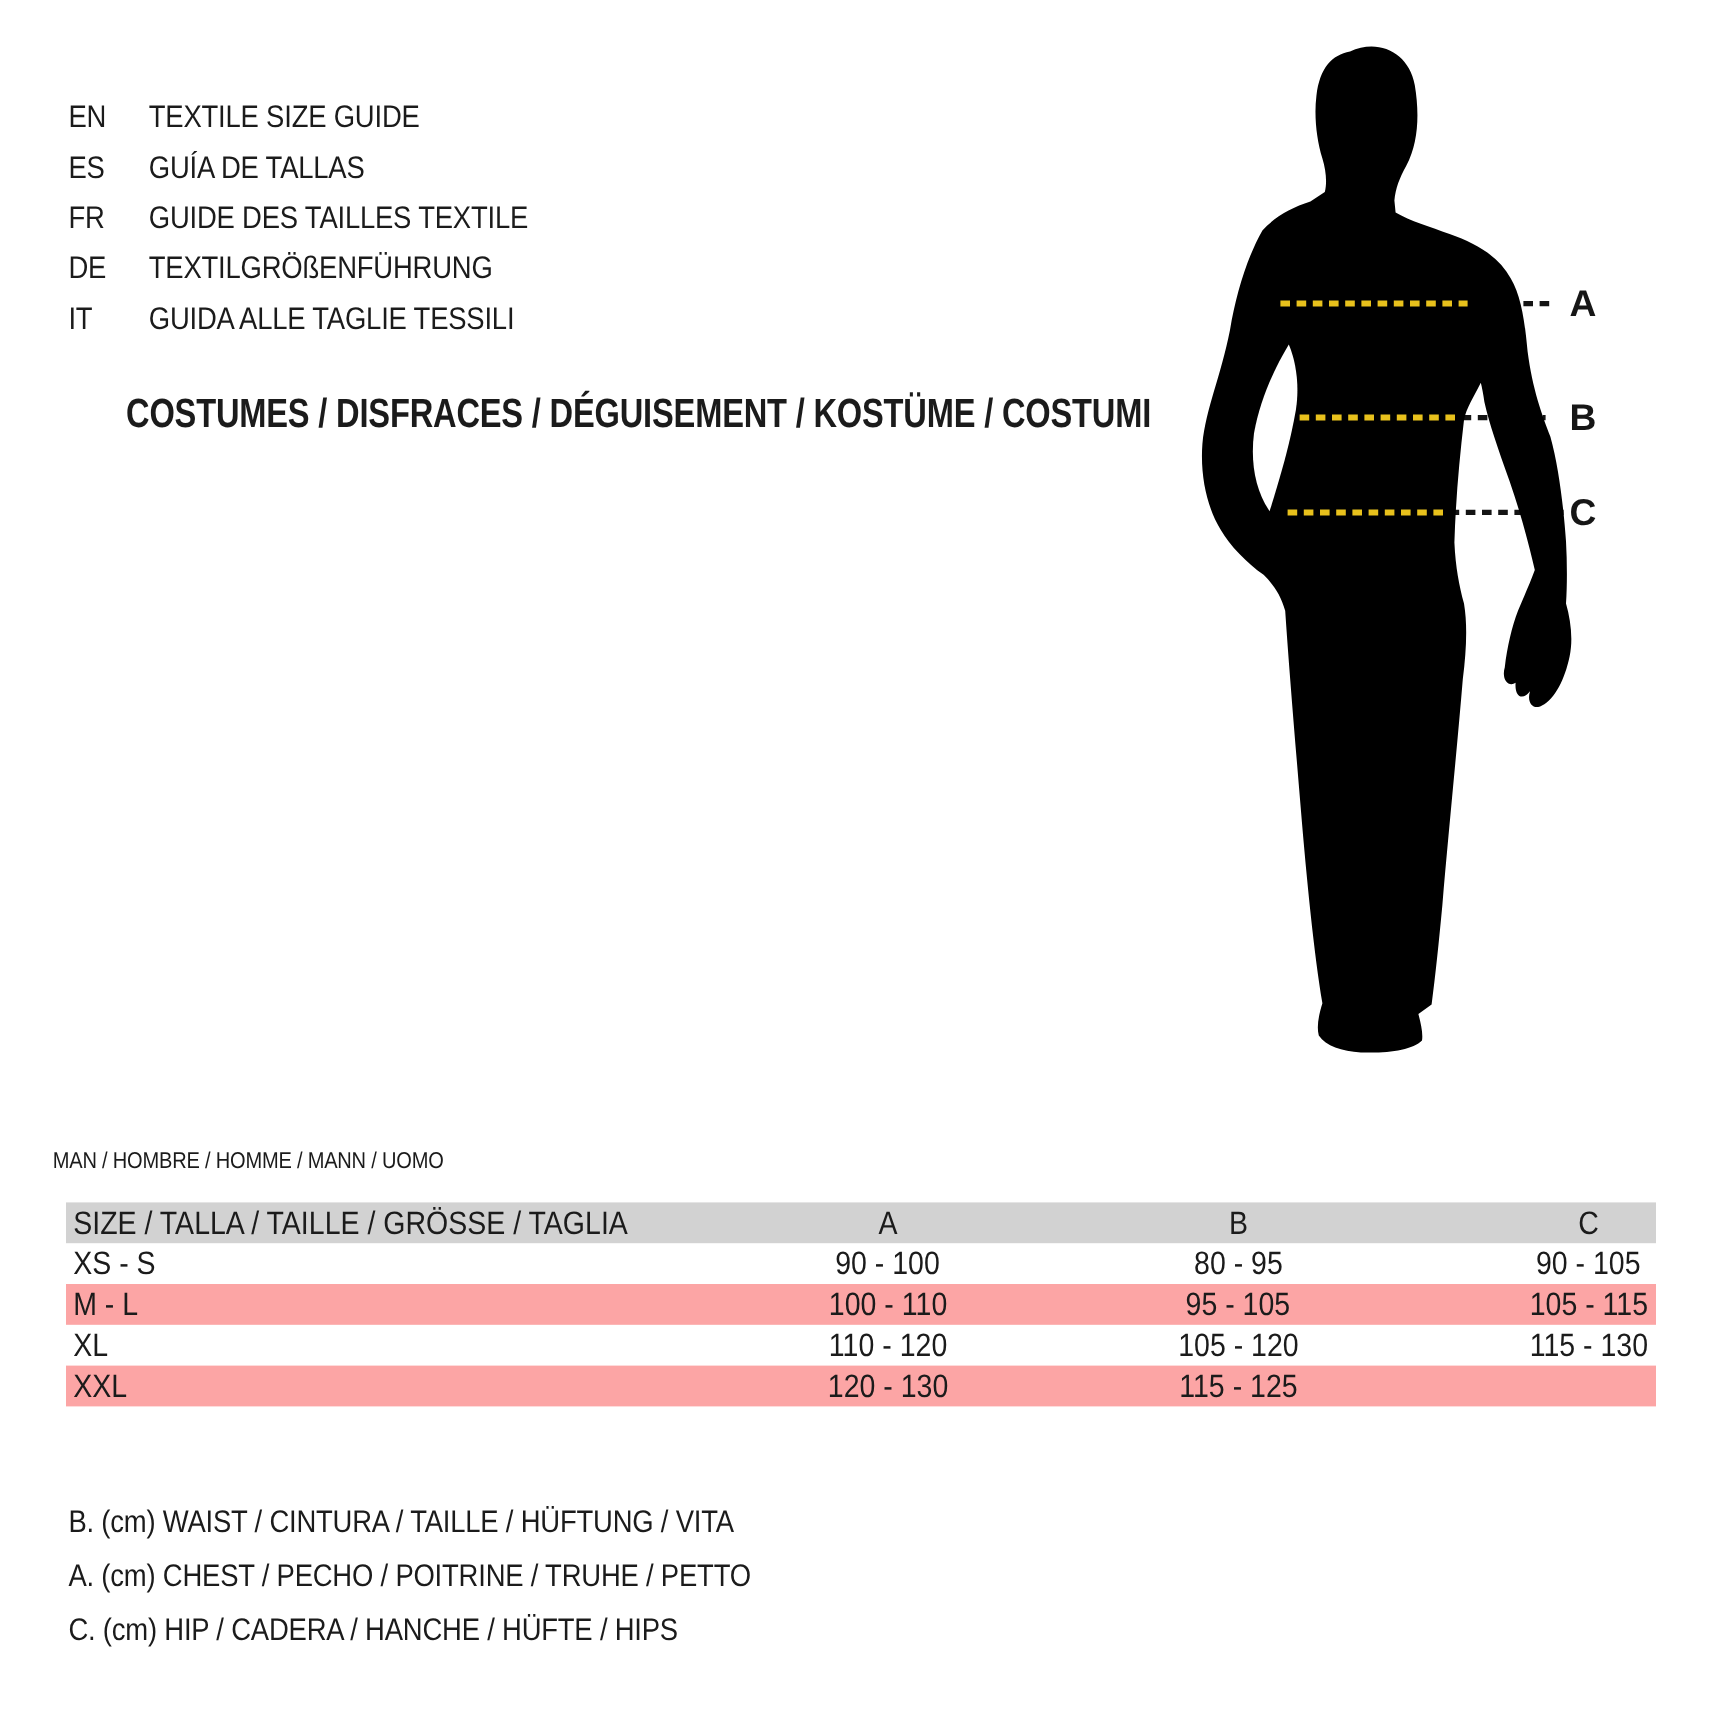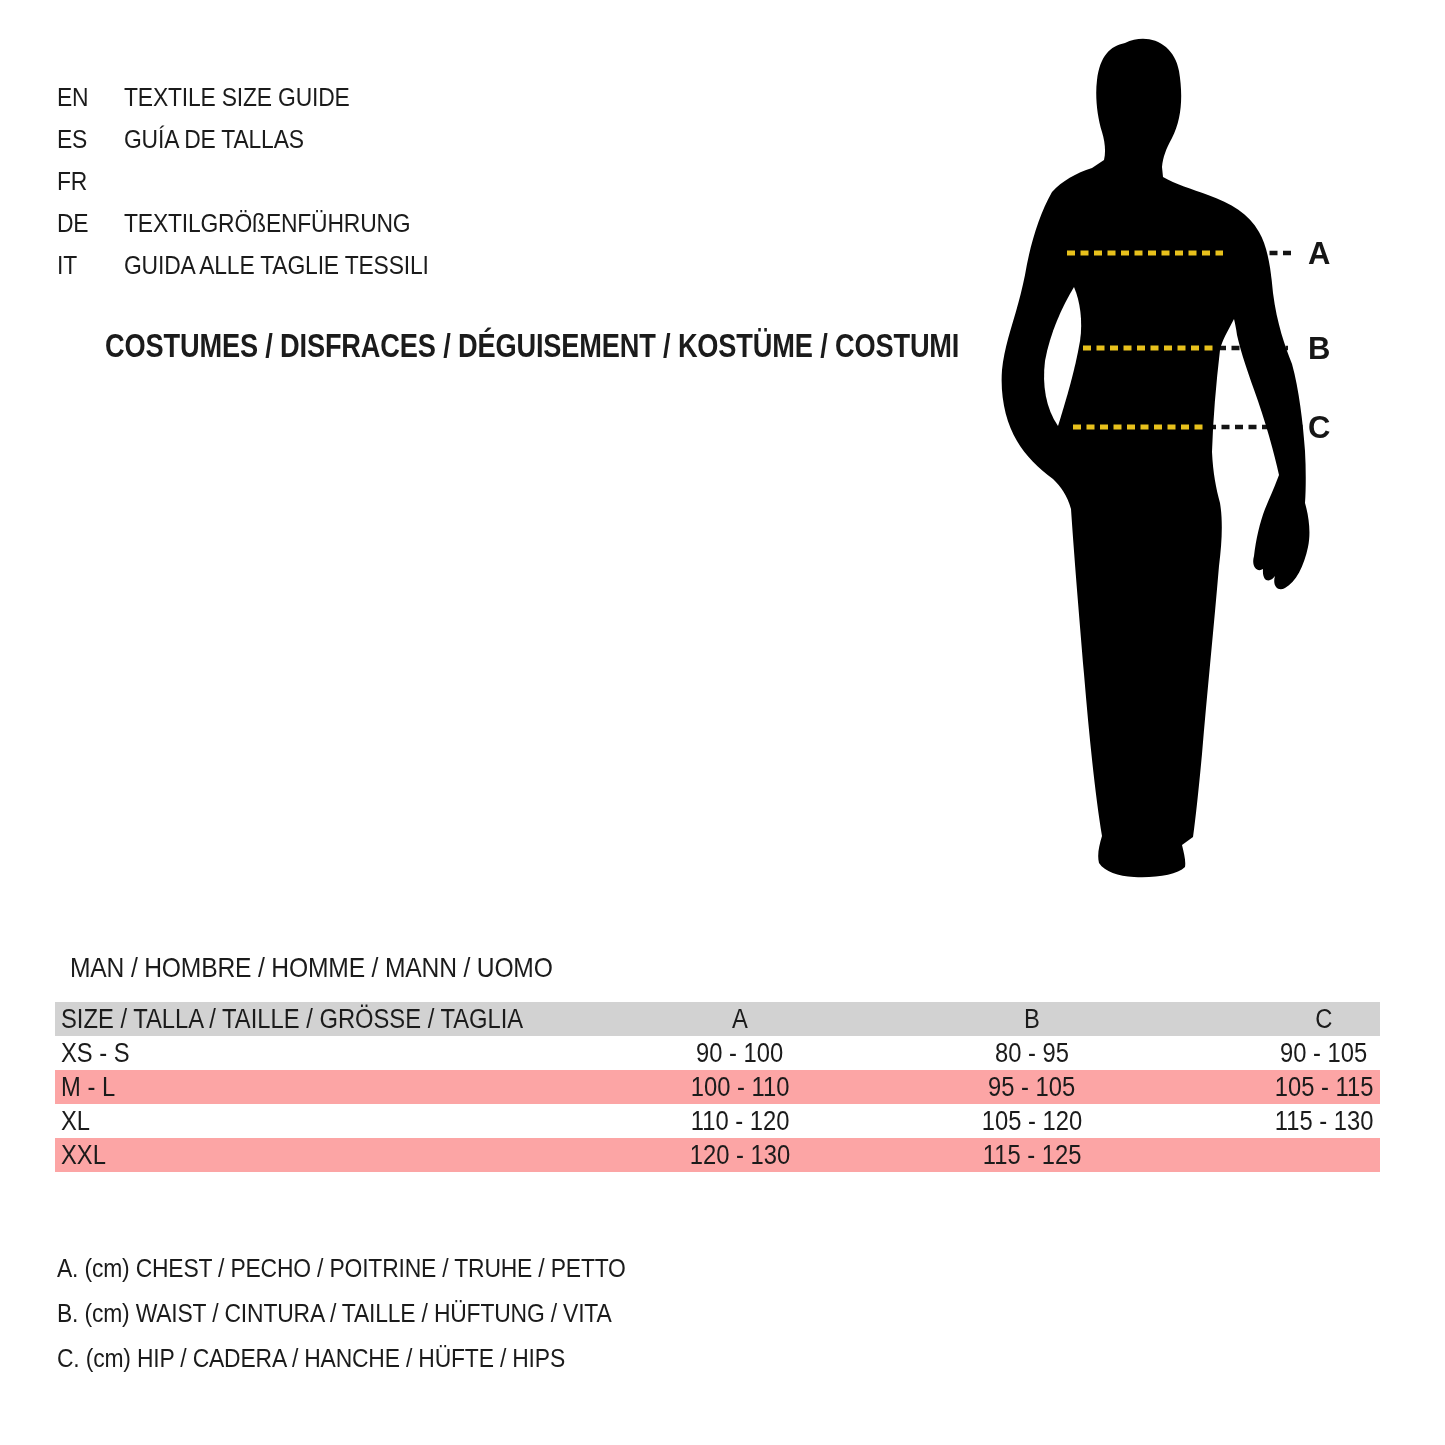--- a/index.html
+++ b/index.html
@@ -28,21 +28,21 @@
     font-size: 34px; font-weight: 700; letter-spacing: -0.2px; margin-left: 48px;
   }
   .category-title .tx { transform: scaleX(0.80); }
 
   
   .figure-wrap { position: absolute; left: 955px; top: 25px; width: 420px; height: 900px; }
   .figure-wrap svg { display: block; width: 420px; height: 900px; }
   .measure-letter { font-family: "Liberation Sans", sans-serif; font-size: 31px; font-weight: 700; fill: #161616; }
 
   
-  .section-title { position: absolute; left: 70px; top: 952px; line-height: 32px; font-size: 28px; letter-spacing: -0.2px; }
+  .section-title { position: absolute; left: 44px; top: 952px; line-height: 32px; font-size: 19px; letter-spacing: -0.2px; }
 
   
   .size-table { position: absolute; left: 55px; top: 1002px; width: 1325px; font-size: 27px; }
   .trow { display: flex; height: 34px; line-height: 34px; align-items: center; gap: 44px; }
   .trow.header { background: #d2d2d2; }
   .trow.alt { background: #fca5a5; }
   .col-size { width: 517px; flex: 0 0 517px; padding-left: 6px; box-sizing: border-box; }
   .col-val { width: 248px; flex: 0 0 248px; text-align: center; }
 
   
@@ -58,20 +58,21 @@
     <div class="lang-row">
       <span class="lang-code"><span class="tx">EN</span></span>
       <span class="lang-label"><span class="tx">TEXTILE SIZE GUIDE</span></span>
     </div>
     <div class="lang-row">
       <span class="lang-code"><span class="tx">ES</span></span>
       <span class="lang-label"><span class="tx">GUÍA DE TALLAS</span></span>
     </div>
     <div class="lang-row">
       <span class="lang-code"><span class="tx">FR</span></span>
+      <span class="lang-label"><span class="tx">GUIDE DES TAILLES TEXTILE</span></span>
     </div>
     <div class="lang-row">
       <span class="lang-code"><span class="tx">DE</span></span>
       <span class="lang-label"><span class="tx">TEXTILGRÖßENFÜHRUNG</span></span>
     </div>
     <div class="lang-row">
       <span class="lang-code"><span class="tx">IT</span></span>
       <span class="lang-label"><span class="tx">GUIDA ALLE TAGLIE TESSILI</span></span>
     </div>
   </div>
@@ -187,23 +188,23 @@
     </div>
     <div class="trow alt">
       <span class="col-size"><span class="tx">XXL</span></span>
       <span class="col-val"><span class="txc">120 - 130</span></span>
       <span class="col-val"><span class="txc">115 - 125</span></span>
     </div>
   </div>
 
   <div class="legend-block">
     <div class="legend-row">
+      <span class="tx">B. (cm) WAIST / CINTURA / TAILLE / HÜFTUNG / VITA</span>
+    </div>
+    <div class="legend-row">
       <span class="tx">A. (cm) CHEST / PECHO / POITRINE / TRUHE / PETTO</span>
-    </div>
-    <div class="legend-row">
-      <span class="tx">B. (cm) WAIST / CINTURA / TAILLE / HÜFTUNG / VITA</span>
     </div>
     <div class="legend-row">
       <span class="tx">C. (cm) HIP / CADERA / HANCHE / HÜFTE / HIPS</span>
     </div>
   </div>
 
 </div>
 
 </body></html>

